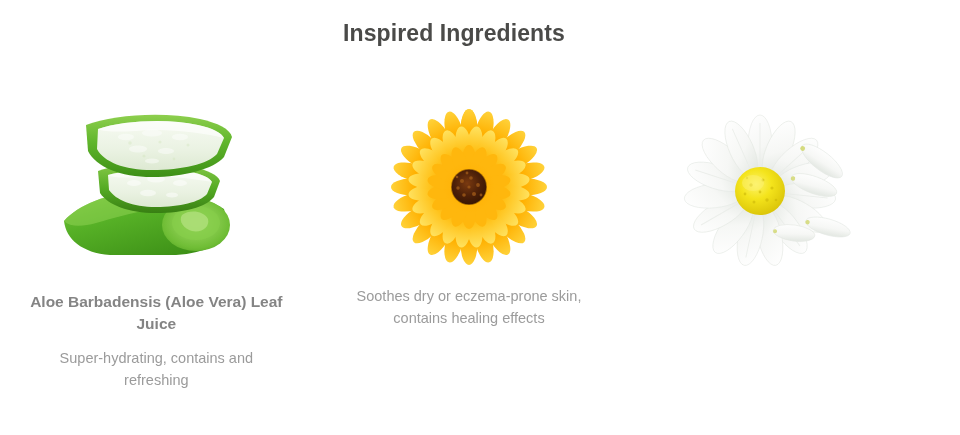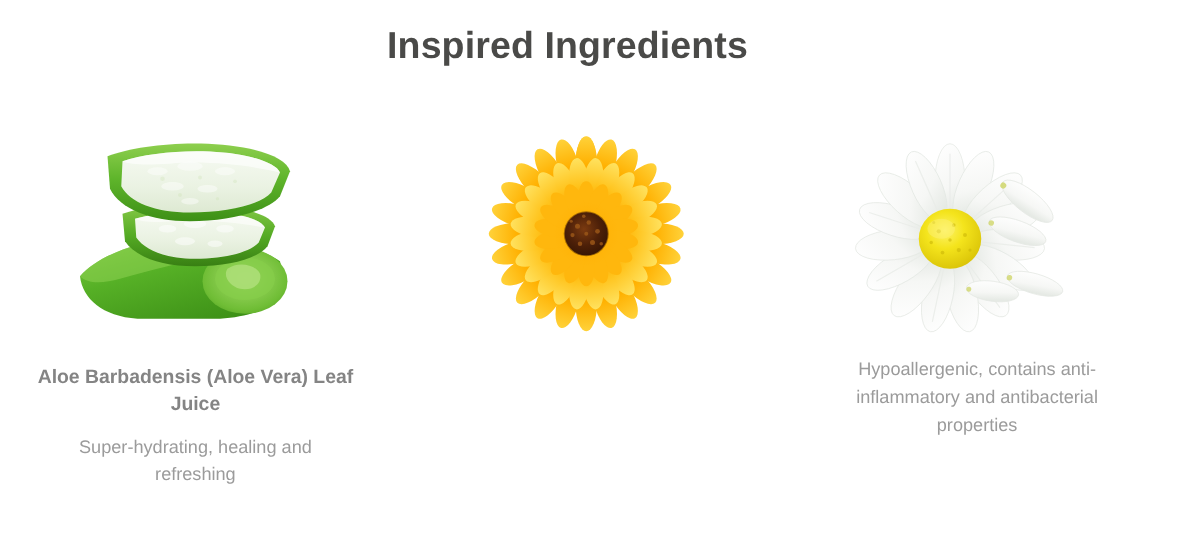--- a/index.html
+++ b/index.html
@@ -21,21 +21,21 @@
     height: 435px;
     background: #ffffff;
   }
 
   .section-title {
     position: absolute;
     top: 20px;
     left: 0;
     width: 908px;
     text-align: center;
-    font-size: 30px;
+    font-size: 23px;
     font-weight: bold;
     color: #4a4a48;
     letter-spacing: 0.1px;
   }
 
   .columns {
     position: absolute;
     top: 105px;
     left: 0;
     width: 938px;
@@ -165,21 +165,21 @@
             <circle cx="104" cy="33" r="1.6"></circle>
             <circle cx="132" cy="36" r="1.5"></circle>
             <circle cx="88" cy="47" r="1.6"></circle>
             <circle cx="118" cy="50" r="1.4"></circle>
           </g>
           <path d="M42 20 C66 12 110 9 142 16 C156 19 166 24 168 29
                    C148 24 110 19 80 22 C62 23 48 23 42 20 Z" fill="#ffffff" opacity="0.6"></path>
         </svg>
       </div>
       <div class="ing-title">Aloe Barbadensis (Aloe Vera) Leaf Juice</div>
-      <div class="ing-desc">Super-hydrating, healing and refreshing</div>
+      <div class="ing-desc">Super-hydrating, contains and refreshing</div>
     </div>
 
     <div class="col col-calendula">
       <div class="art-wrap">
         <svg width="160" height="160" viewBox="0 0 160 160" aria-hidden="true">
           <defs>
             <linearGradient id="petalA" x1="0" y1="0" x2="0" y2="1">
               <stop offset="0%" stop-color="#ffd23a"></stop>
               <stop offset="55%" stop-color="#ffb000"></stop>
               <stop offset="100%" stop-color="#f58a00"></stop>
@@ -294,20 +294,21 @@
               <circle cx="-11" cy="1" r="1.7"></circle>
               <circle cx="0" cy="0" r="1.6"></circle>
               <circle cx="-2" cy="-14" r="1.4"></circle>
               <circle cx="12" cy="8" r="1.4"></circle>
               <circle cx="-12" cy="-10" r="1.3"></circle>
             </g>
             <circle cx="0" cy="0" r="18" fill="none" stroke="#ffb300" stroke-width="1.6" opacity="0.5"></circle>
           </g>
         </svg>
       </div>
+      <div class="ing-desc">Soothes dry or eczema-prone skin, contains healing effects</div>
     </div>
 
     <div class="col col-chamomile">
       <div class="art-wrap">
         <svg width="200" height="160" viewBox="0 0 200 160" aria-hidden="true">
           <defs>
             <linearGradient id="whitePetal" x1="0" y1="0" x2="0.3" y2="1">
               <stop offset="0%" stop-color="#ffffff"></stop>
               <stop offset="65%" stop-color="#f6f7f5"></stop>
               <stop offset="100%" stop-color="#e6eae5"></stop>
@@ -378,17 +379,16 @@
             <ellipse cx="0" cy="0" rx="23" ry="8" fill="url(#whitePetal)" stroke="#e4e8e3" stroke-width="0.6"></ellipse>
             <circle cx="-21" cy="1" r="2.2" fill="#cfd66a" opacity="0.8"></circle>
           </g>
 
           <g transform="translate(112,124) rotate(8)">
             <ellipse cx="0" cy="0" rx="21" ry="8" fill="url(#whitePetal)" stroke="#e4e8e3" stroke-width="0.6"></ellipse>
             <circle cx="-19" cy="1" r="2" fill="#cfd66a" opacity="0.8"></circle>
           </g>
         </svg>
       </div>
-      <div class="ing-desc">Hypoallergenic, contains anti-inflammatory and antibacterial properties</div>
     </div>
 
   </div>
 </div>
 
 </body></html>

